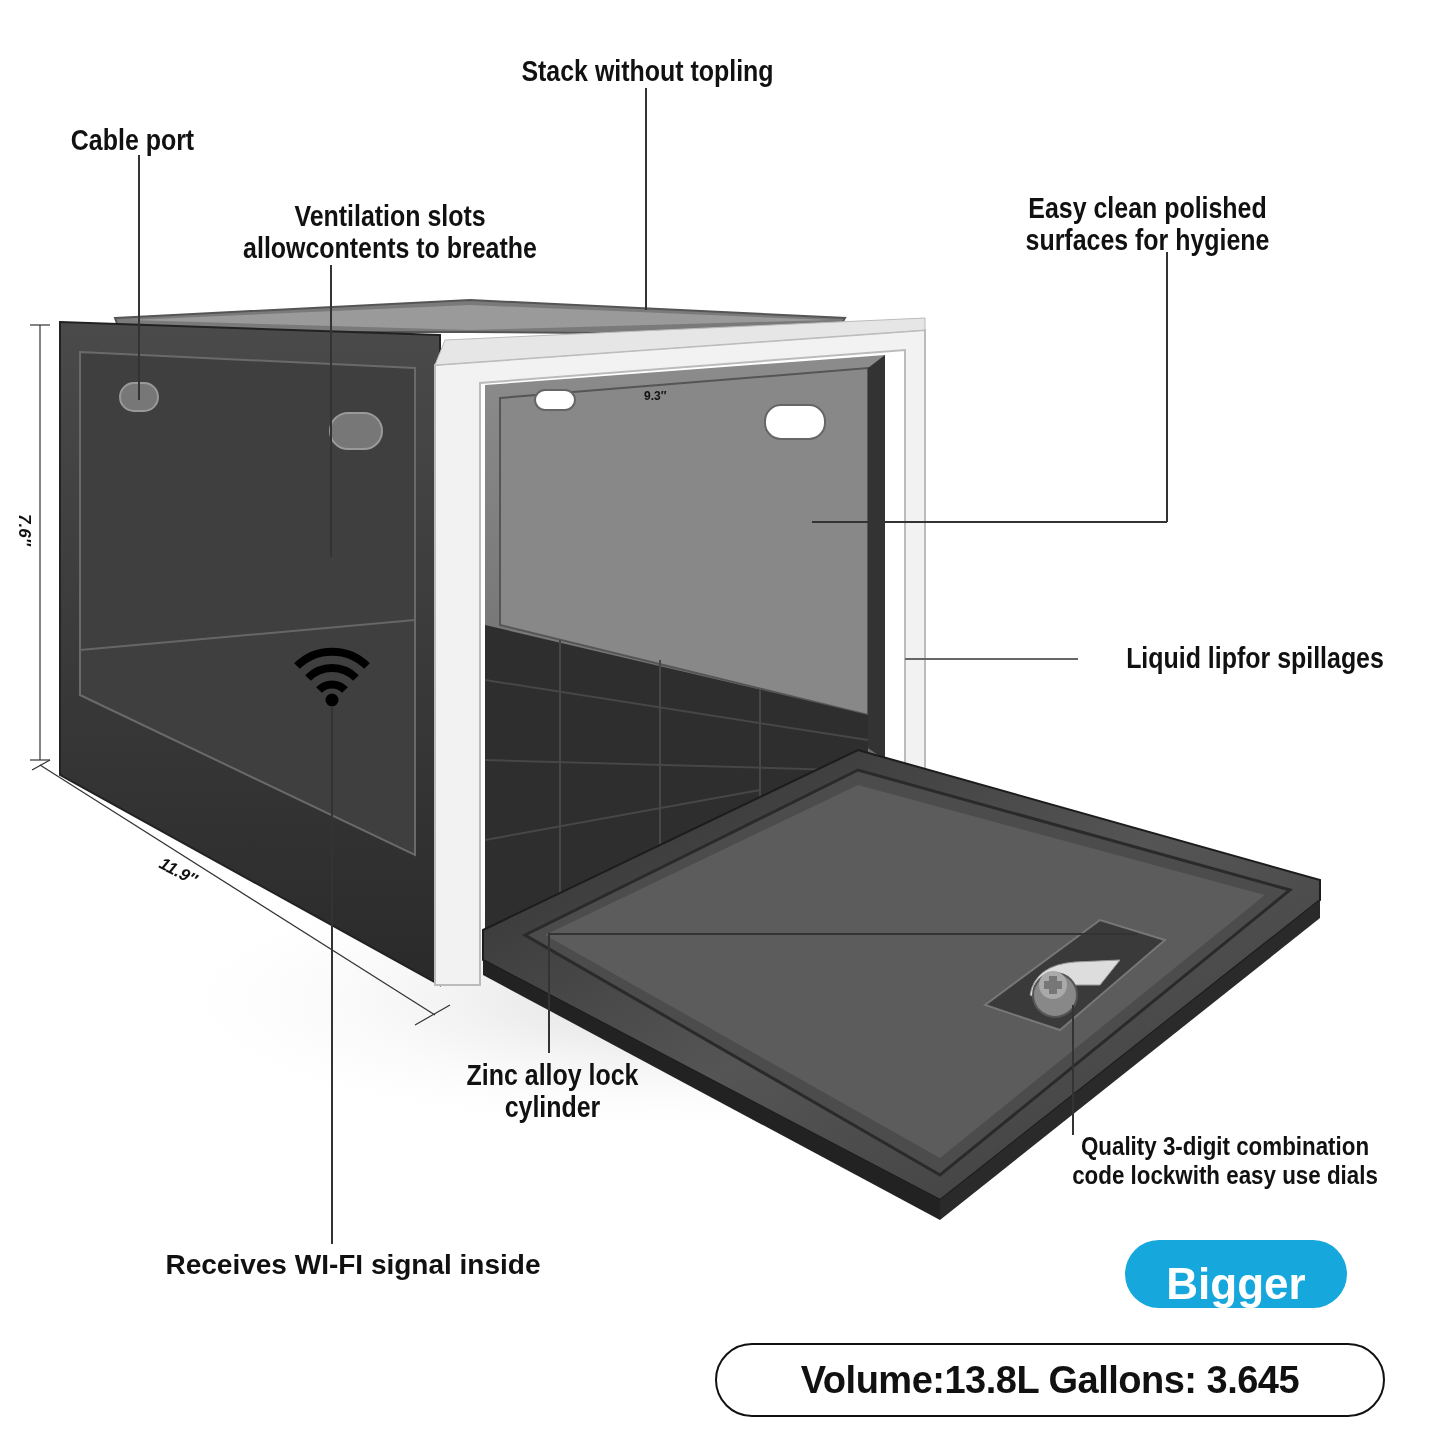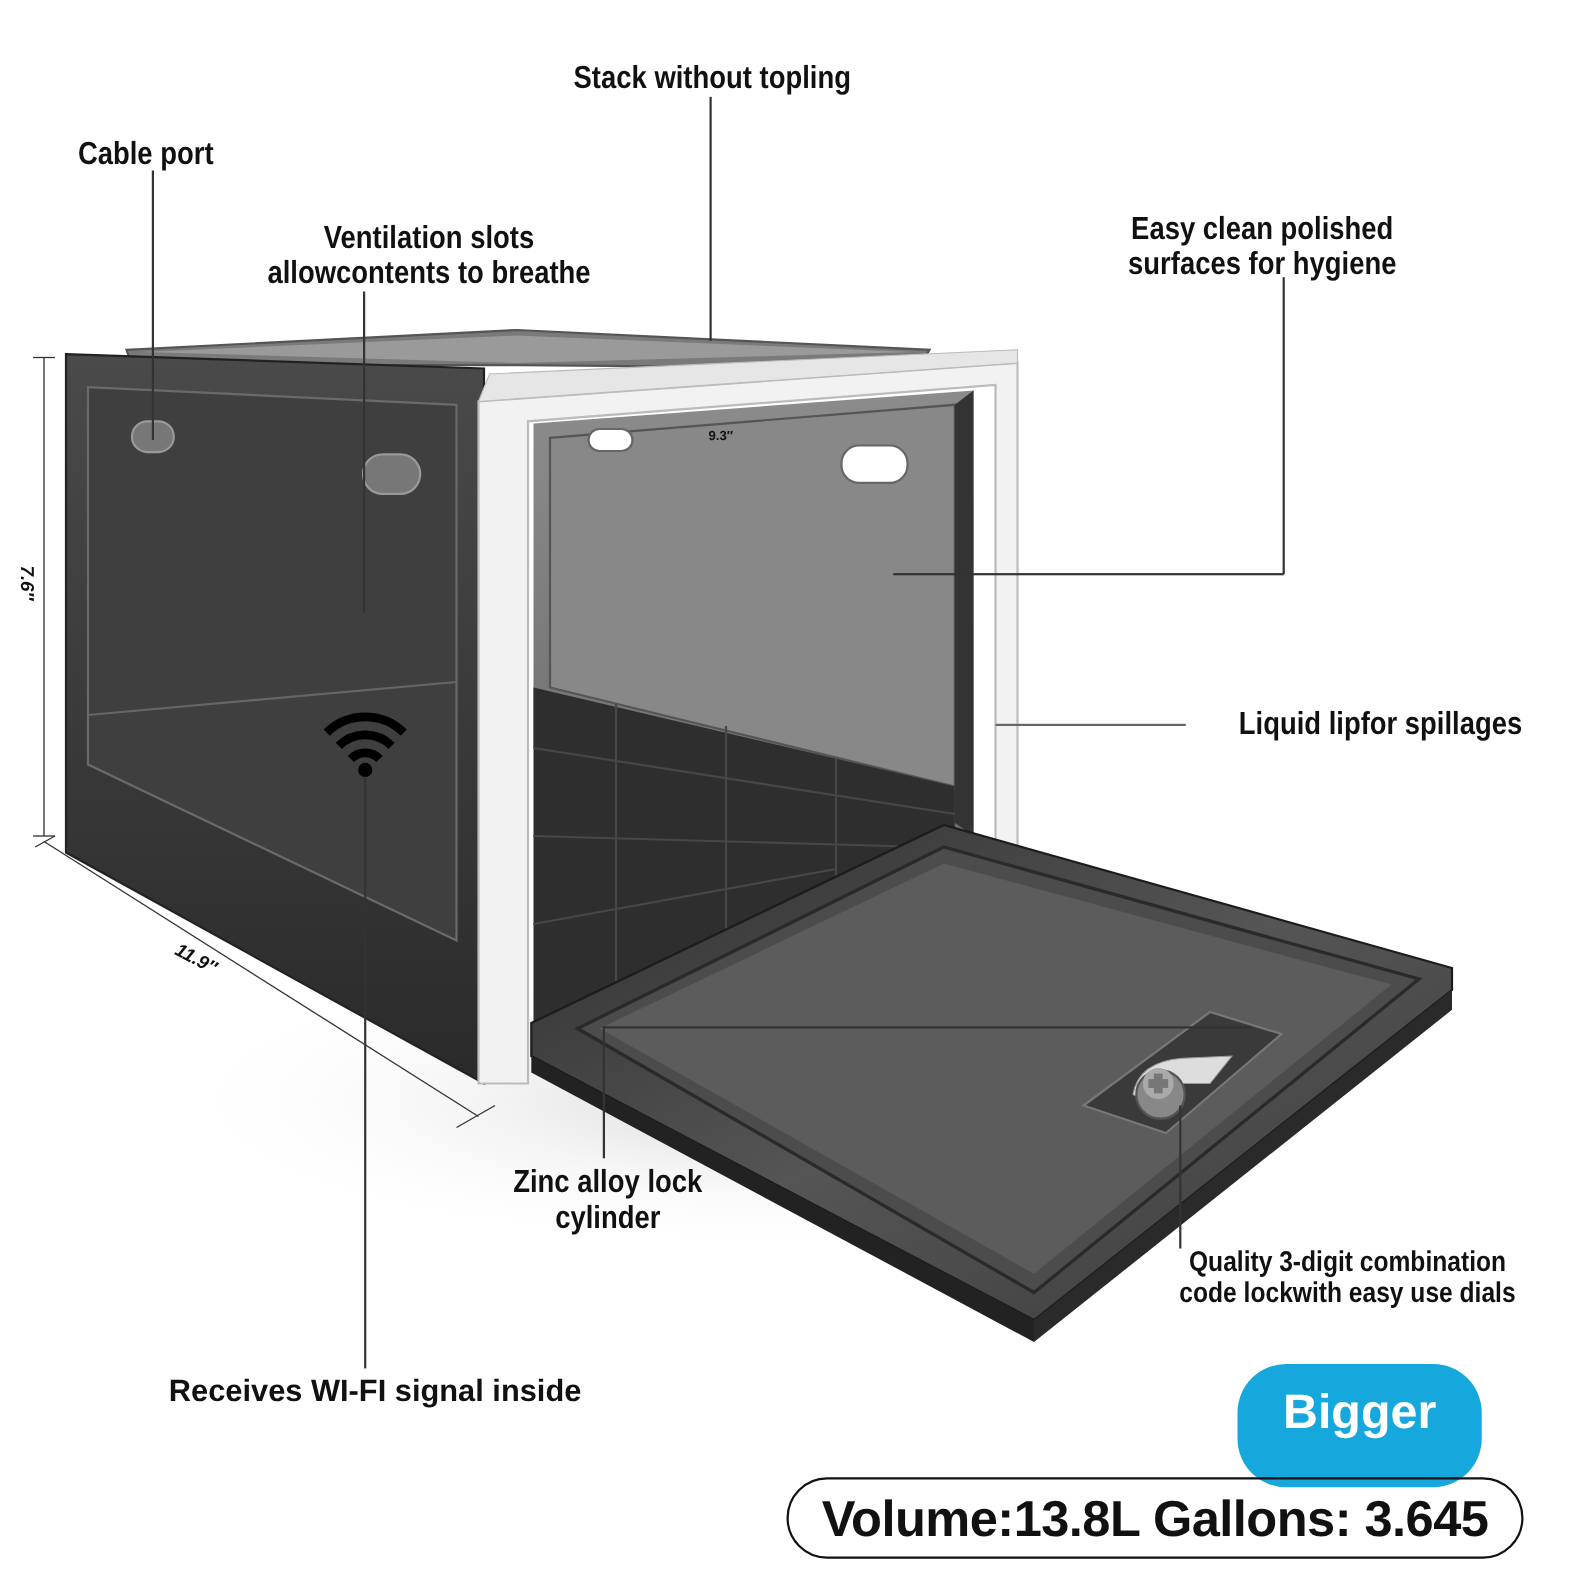--- a/index.html
+++ b/index.html
@@ -2,22 +2,22 @@
 <html><head>
 <meta charset="utf-8">
 <style>
   html,body{margin:0;padding:0;background:#ffffff;}
   body{width:1445px;height:1445px;position:relative;overflow:hidden;font-family:"Liberation Sans","DejaVu Sans",sans-serif;}
   .label{position:absolute;font-weight:bold;color:#111;font-size:29px;line-height:32px;text-align:center;white-space:nowrap;}
   .cond{transform:scaleX(0.86);transform-origin:center;font-family:"Liberation Sans",sans-serif;}
   .leader{position:absolute;background:#333;}
   .svgwrap{position:absolute;left:0;top:0;width:1445px;height:1445px;}
   .dim{position:absolute;font-weight:bold;font-style:italic;font-size:17px;color:#111;}
-  .badge{position:absolute;left:1125px;top:1240px;width:222px;height:112px;border-radius:44px;background:#16a7dd;color:#fff;font-weight:bold;font-size:44px;line-height:88px;text-align:center;}
-  .volume{position:absolute;left:715px;top:1343px;width:670px;height:74px;border:2.5px solid #111;border-radius:38px;box-sizing:border-box;font-weight:bold;font-size:46px;line-height:70px;text-align:center;color:#111;letter-spacing:-0.5px;}
+  .badge{position:absolute;left:1125px;top:1240px;width:222px;height:68px;border-radius:44px;background:#16a7dd;color:#fff;font-weight:bold;font-size:44px;line-height:88px;text-align:center;}
+  .volume{position:absolute;left:715px;top:1343px;width:670px;height:74px;border:2.5px solid #111;border-radius:38px;box-sizing:border-box;font-weight:bold;font-size:38px;line-height:70px;text-align:center;color:#111;letter-spacing:-0.5px;}
 </style>
 </head>
 <body>
 
 <svg class="svgwrap" viewBox="0 0 1445 1445" xmlns="http://www.w3.org/2000/svg">
   <defs>
     <linearGradient id="side" x1="0" y1="0" x2="0" y2="1">
       <stop offset="0" stop-color="#4a4a4a"></stop>
       <stop offset="1" stop-color="#2a2a2a"></stop>
     </linearGradient>
@@ -117,21 +117,21 @@
 <div class="label cond" style="left:40px;top:124px;width:185px;">Cable port</div>
 <div class="label cond" style="left:200px;top:200px;width:380px;">Ventilation slots</div>
 <div class="label cond" style="left:170px;top:232px;width:440px;">allowcontents to breathe</div>
 <div class="label cond" style="left:960px;top:192px;width:375px;">Easy clean polished</div>
 <div class="label cond" style="left:960px;top:224px;width:375px;">surfaces for hygiene</div>
 <div class="label cond" style="left:1070px;top:642px;width:370px;">Liquid lipfor spillages</div>
 <div class="label cond" style="left:425px;top:1059px;width:255px;">Zinc alloy lock</div>
 <div class="label cond" style="left:425px;top:1091px;width:255px;">cylinder</div>
 <div class="label cond" style="left:1010px;top:1132px;width:430px;font-size:26px;line-height:28px;">Quality 3-digit combination</div>
 <div class="label cond" style="left:1010px;top:1161px;width:430px;font-size:26px;line-height:28px;">code lockwith easy use dials</div>
-<div class="label" style="left:121px;top:1249px;width:440px;font-size:28px;">Receives WI-FI signal inside</div>
+<div class="label" style="left:133px;top:1249px;width:440px;font-size:28px;">Receives WI-FI signal inside</div>
 
 <div class="dim" style="left:8px;top:520px;transform:rotate(90deg);">7.6″</div>
 <div class="dim" style="left:158px;top:862px;transform:rotate(28deg);">11.9″</div>
 <div class="dim" style="left:644px;top:389px;font-style:normal;font-size:12px;">9.3″</div>
 
 <div class="badge">Bigger</div>
 
 <div class="volume">Volume:13.8L Gallons: 3.645</div>
 
 </body></html>

